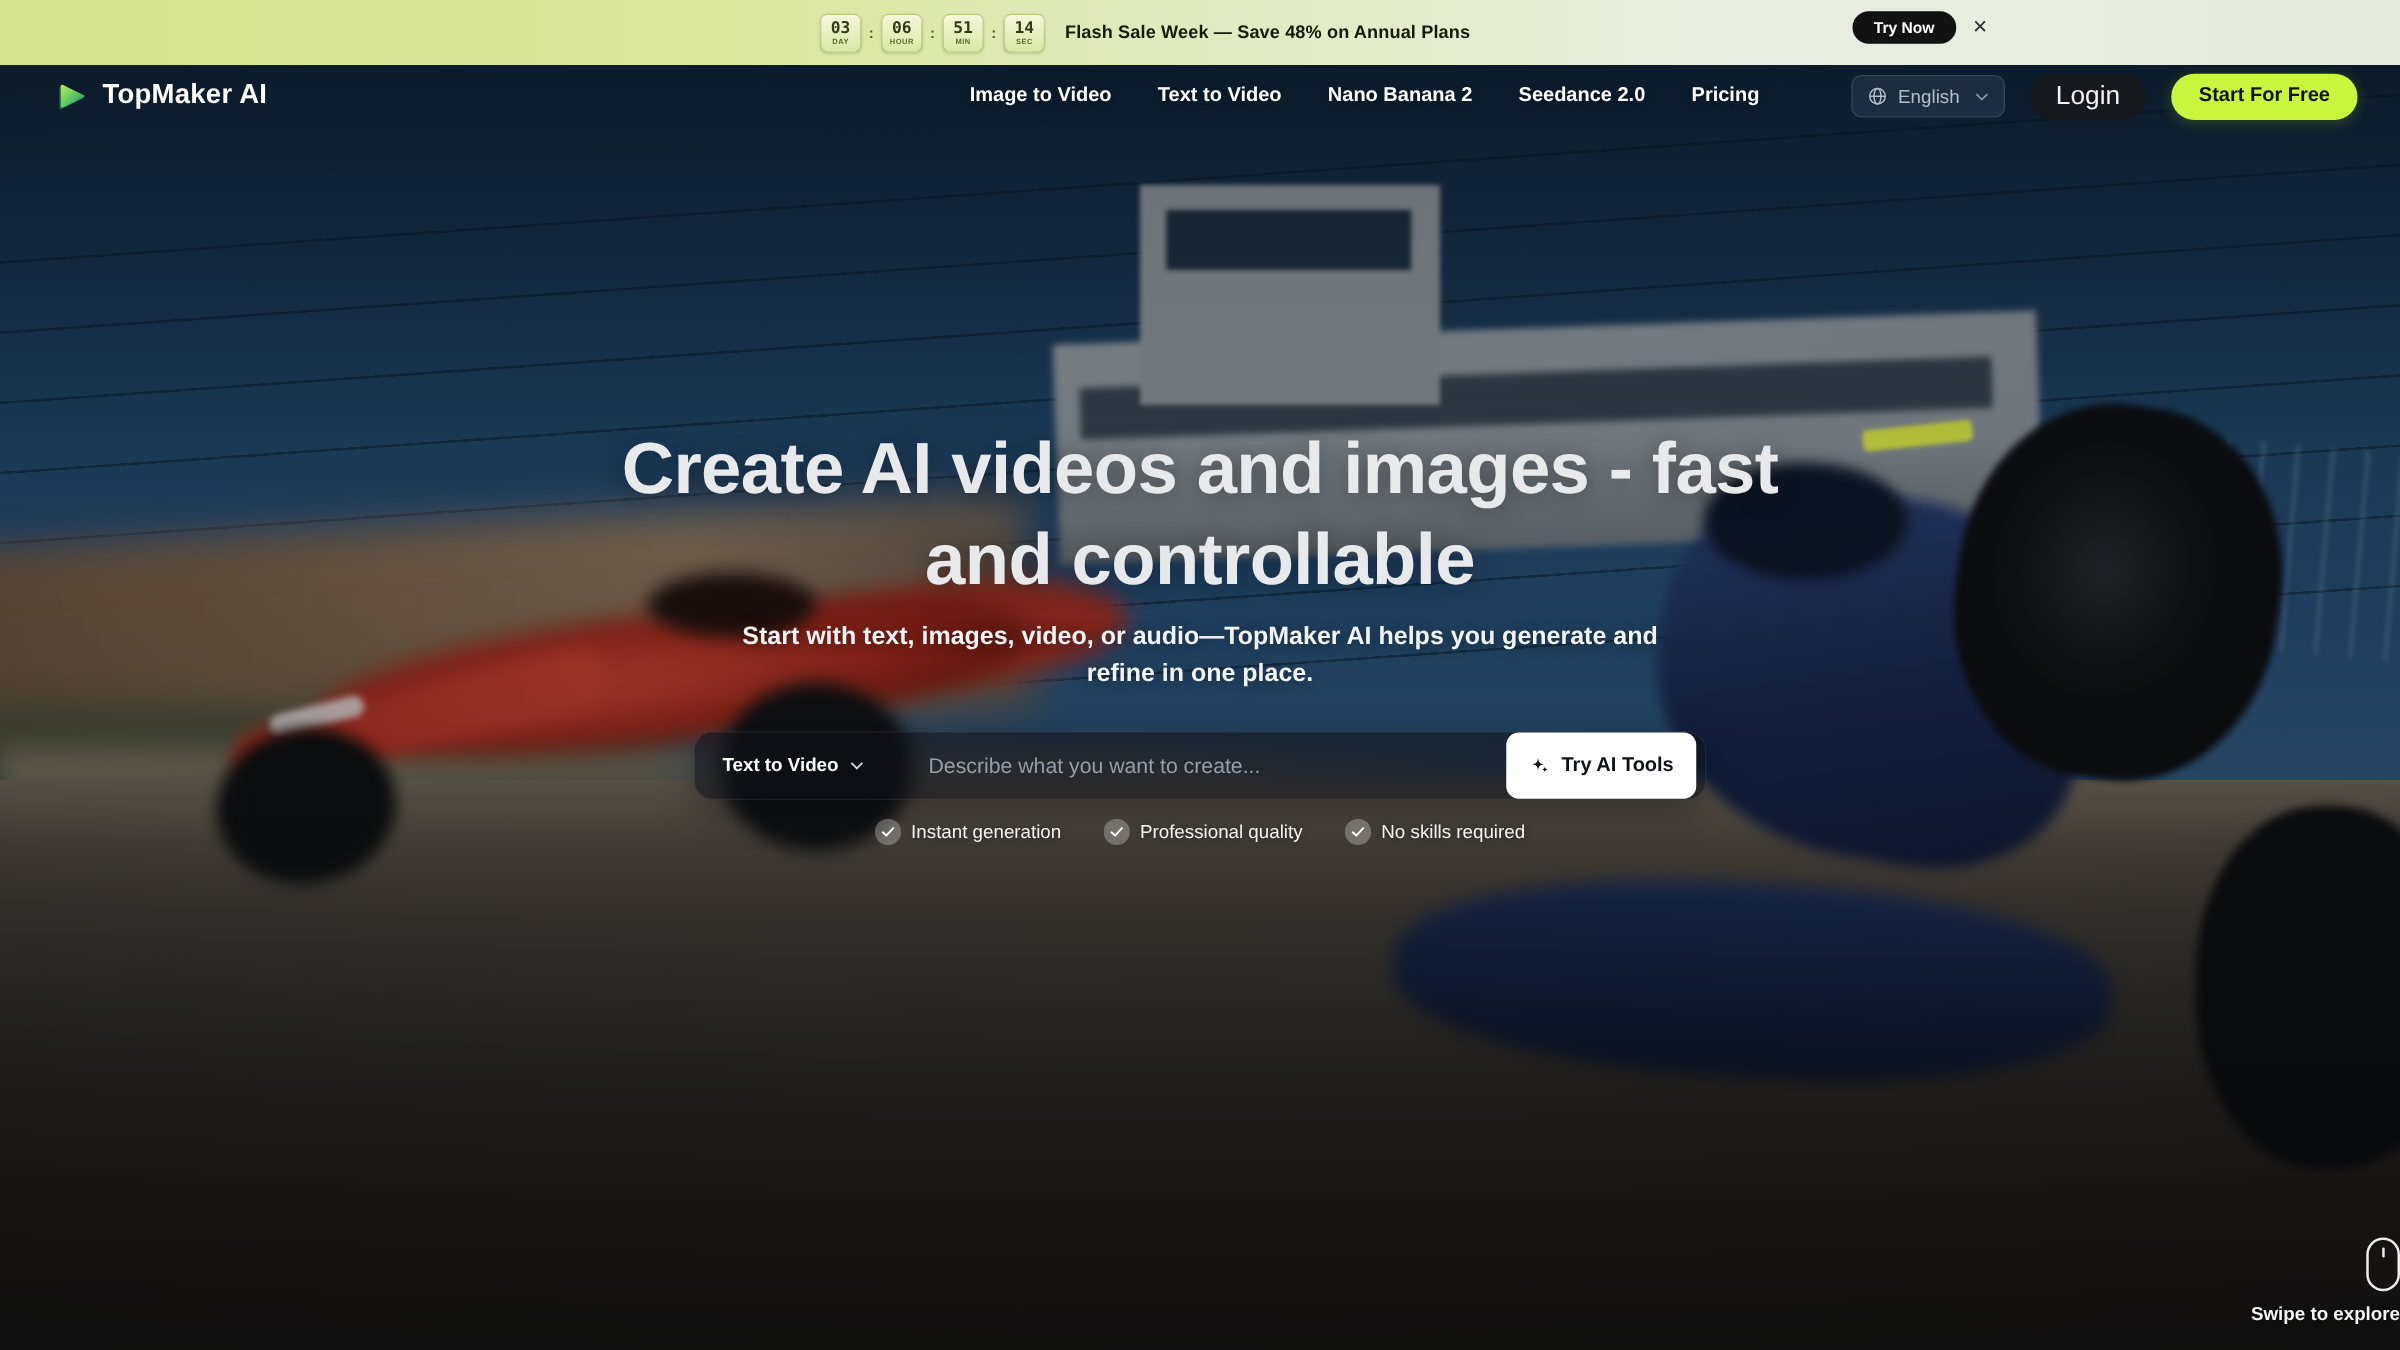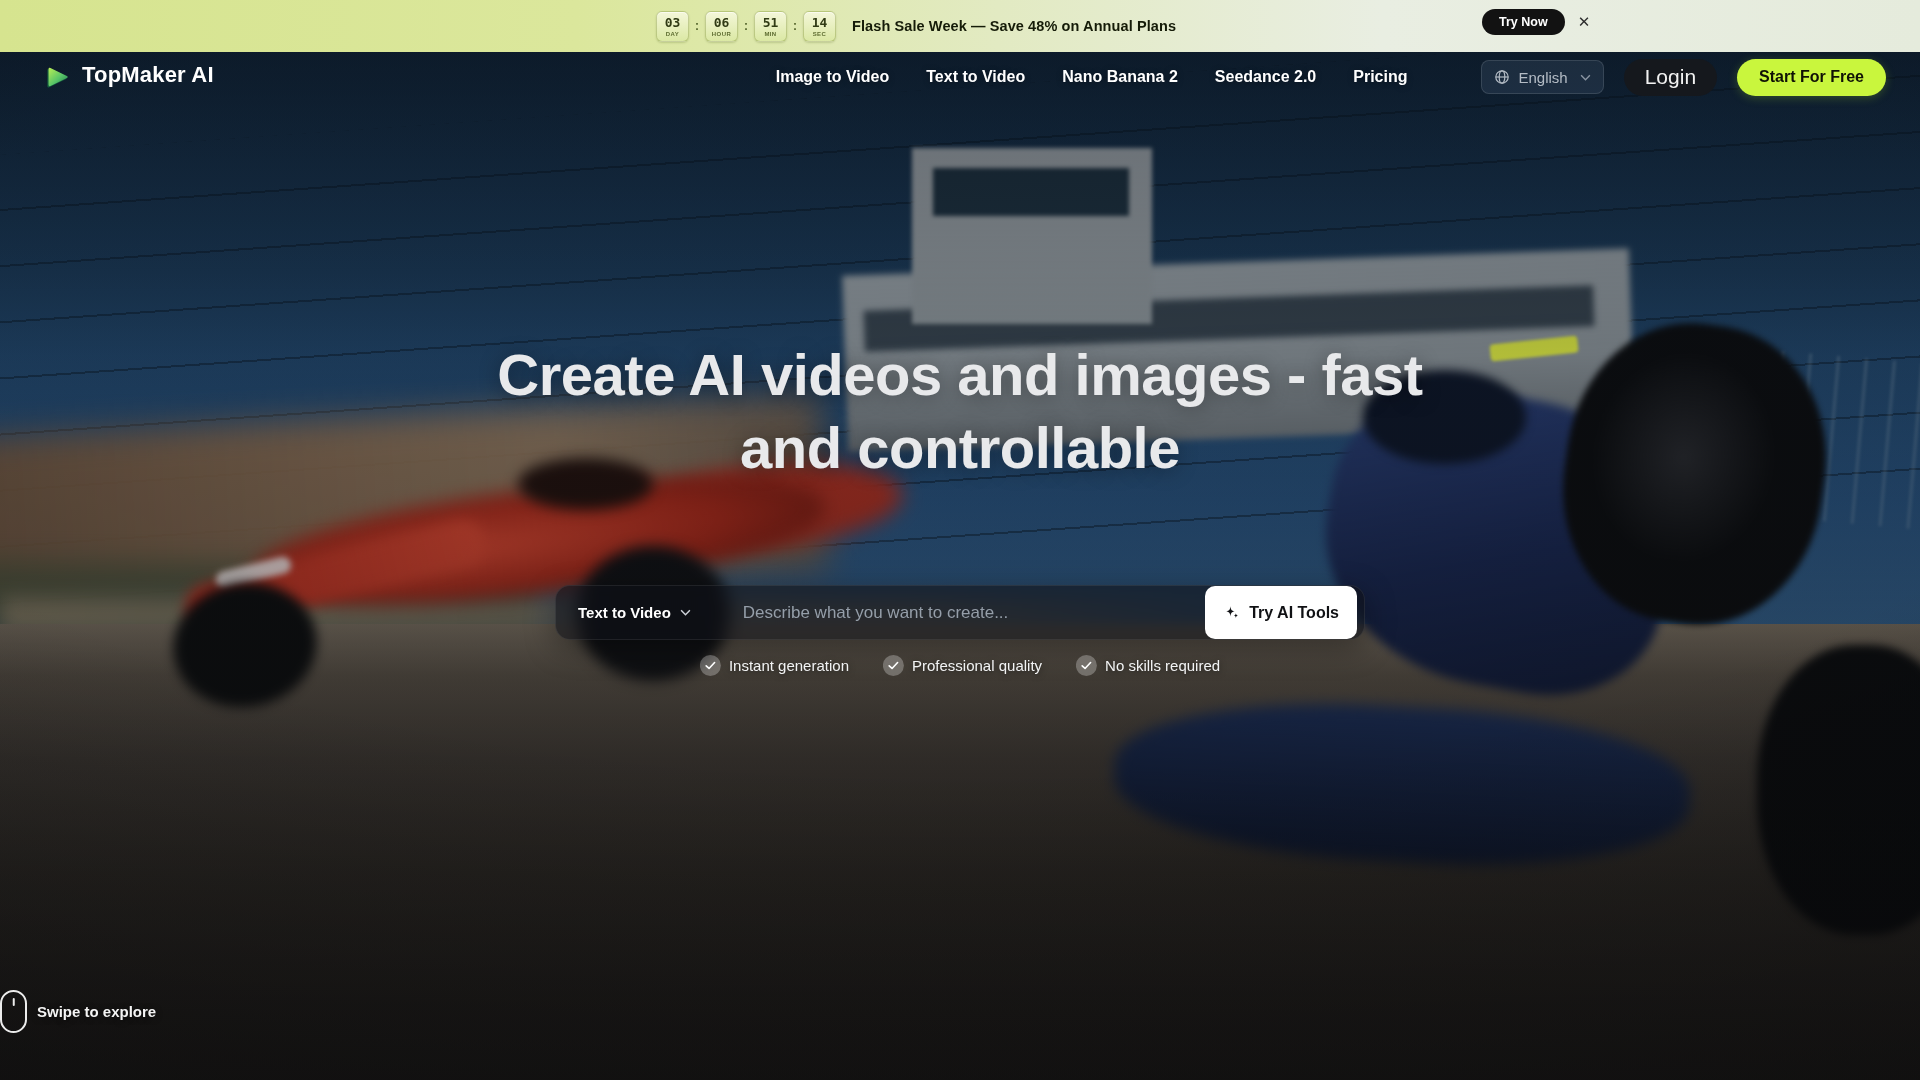--- a/index.html
+++ b/index.html
@@ -113,21 +113,21 @@
     color:#e8eaee; font-family:inherit; font-size:17px; }
   .prompt-input::placeholder { color:#959ea9; }
   .tools-btn { display:flex; align-items:center; gap:9px; height:53px; padding:0 18px;
     border:none; border-radius:10px; background:#fff; color:#101114; font-family:inherit;
     font-weight:700; font-size:16px; cursor:pointer; }
   .features { position:absolute; top:655px; left:50%; transform:translateX(-50%);
     display:flex; align-items:center; gap:34px; }
   .feature { display:flex; align-items:center; gap:8px; color:#f2f3f4; font-size:15px; font-weight:400;
     text-shadow:0 1px 6px rgba(0,0,0,.5); white-space:nowrap; }
   .scroll-hint { position:absolute; top:990px; left:0; width:100%; z-index:10;
-    display:flex; flex-direction:row; align-items:center; gap:10px; }
+    display:flex; flex-direction:column; align-items:flex-end; gap:10px; }
   .mouse-icon { position:relative; width:27px; height:43px; border:2px solid #ececec; border-radius:14px; }
   .mouse-icon::after { content:''; position:absolute; top:6px; left:50%; transform:translateX(-50%);
     width:2.5px; height:8px; border-radius:2px; background:#ececec; }
   .scroll-label { color:#f4f4f4; font-size:15px; font-weight:700; text-shadow:0 1px 6px rgba(0,0,0,.5); }
 </style>
 </head>
 <body>
 
 <div class="stage">
 
@@ -233,20 +233,21 @@
       <button class="login-btn">Login</button>
       <button class="signup-btn">Start For Free</button>
     </div>
   </header>
 
   <main class="hero">
     <h1 class="hero-title">
       <span style="display:block;">Create AI videos and images - fast</span>
       <span style="display:block;">and controllable</span>
     </h1>
+    <p class="hero-sub">Start with text, images, video, or audio—TopMaker AI helps you generate and refine in one place.</p>
 
     <div class="prompt-bar">
       <button class="mode-select">
         <span>Text to Video</span>
         <span class="mode-chevron">
           <svg width="11" height="7" viewBox="0 0 12 8" fill="none" stroke="currentColor" stroke-width="1.7">
               <path d="M1 1.5 L6 6.5 L11 1.5"></path>
             </svg>
         </span>
       </button>

